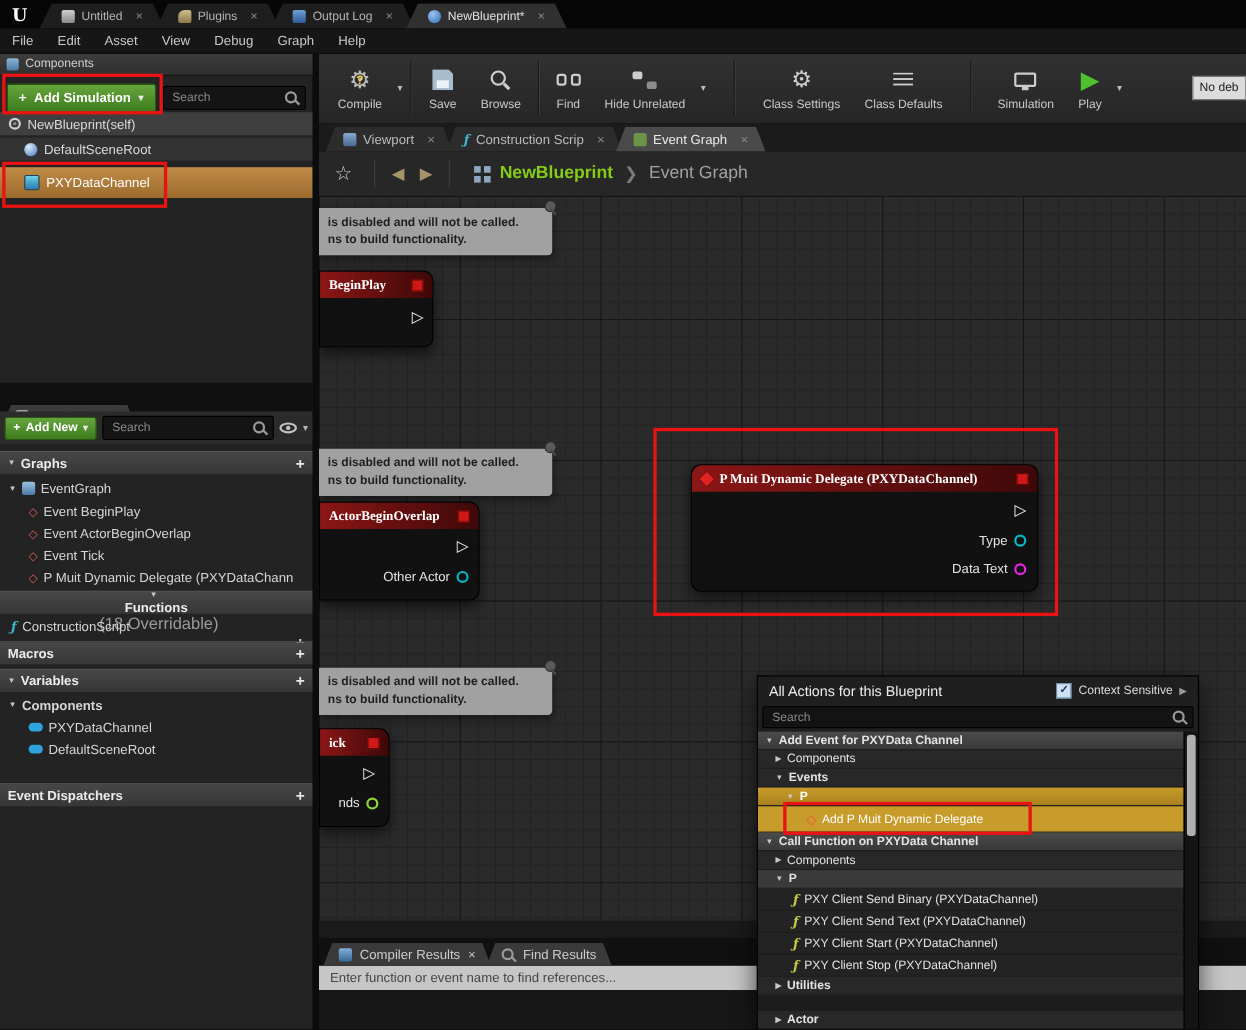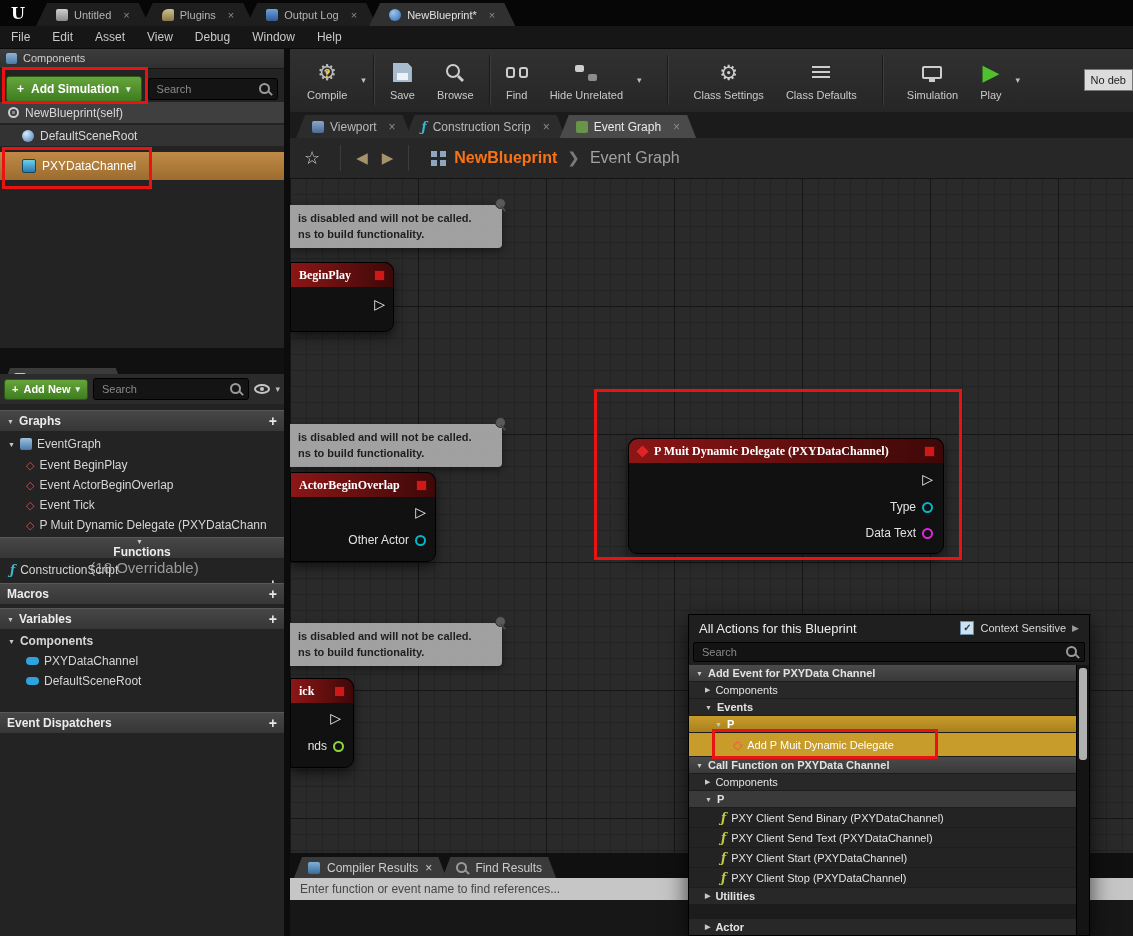--- a/index.html
+++ b/index.html
@@ -89,25 +89,25 @@
   .egt-icon{width:12px;height:12px;background:linear-gradient(#9cc27a,#5a8440;);border-radius:2px;background-color:#6a9448;}
   .breadcrumb{position:absolute;left:290px;top:138px;right:0;height:40px;background:#272727;border-bottom:1px solid #141414;display:flex;align-items:center;color:#9c9c9c;z-index:10;}
   .star{font-size:18px;color:#cfcfcf;margin:0 12px 0 14px;}
   .vsep-b{width:1px;height:26px;background:#3c3c3c;margin:0 8px;}
   .navarrow{font-size:15px;color:#a5946a;padding:0 7px;}
   .bp-grid{width:15px;height:15px;margin:0 8px 0 14px;background:
      linear-gradient(#8fa6c0,#8fa6c0) 0 0/6px 6px no-repeat,
      linear-gradient(#8fa6c0,#8fa6c0) 9px 0/6px 6px no-repeat,
      linear-gradient(#8fa6c0,#8fa6c0) 0 9px/6px 6px no-repeat,
      linear-gradient(#8fa6c0,#8fa6c0) 9px 9px/6px 6px no-repeat;}
-  .bc-root{font-size:16px;font-weight:bold;color:#f97316;}
+  .bc-root{font-size:16px;font-weight:bold;color:#84cc16;}
   .bc-sep{font-size:15px;color:#7a7a7a;margin:0 10px;}
   .bc-cur{font-size:16px;color:#a2a2a2;}
   
-  .graph{position:absolute;left:290px;top:178px;right:0;height:675px;overflow:hidden;z-index:1;
+  .graph{position:absolute;left:290px;top:162px;right:0;height:675px;overflow:hidden;z-index:1;
     background-color:#2a2a2a;
     background-image:
       linear-gradient(#161616 1px,transparent 1px),
       linear-gradient(90deg,#161616 1px,transparent 1px),
       linear-gradient(#232323 1px,transparent 1px),
       linear-gradient(90deg,#232323 1px,transparent 1px);
     background-size:128px 128px,128px 128px,16px 16px,16px 16px;}
   .warnbox{position:absolute;left:0;width:212px;height:43px;background:rgba(170,170,170,.93);border-radius:0 4px 4px 0;color:#1e1e1e;font-size:11px;font-weight:bold;padding:5px 8px;box-sizing:border-box;line-height:16px;box-shadow:0 3px 8px rgba(0,0,0,.45);}
   .tack{position:absolute;right:-4px;top:-7px;width:9px;height:9px;background:#5a5a5a;border:1px solid #2a2a2a;border-radius:50%;}
   .tack::after{content:"";position:absolute;left:6px;top:6px;width:2px;height:7px;background:#4a4a4a;transform:rotate(-40deg);}
@@ -276,21 +276,21 @@
       <span class="close">×</span>
     </div>
   </div>
 
   <div class="menubar">
     <span class="menu-item">File</span>
     <span class="menu-item">Edit</span>
     <span class="menu-item">Asset</span>
     <span class="menu-item">View</span>
     <span class="menu-item">Debug</span>
-    <span class="menu-item">Window</span>
+    <span class="menu-item">Graph</span>
     <span class="menu-item">Help</span>
   </div>
 
   <div class="toolbar">
     <div class="tool" style="margin-left:6px;">
       <span class="ic gear-q">
           <span>⚙</span>
           <b>?</b>
         </span>
       <span>Compile</span>

